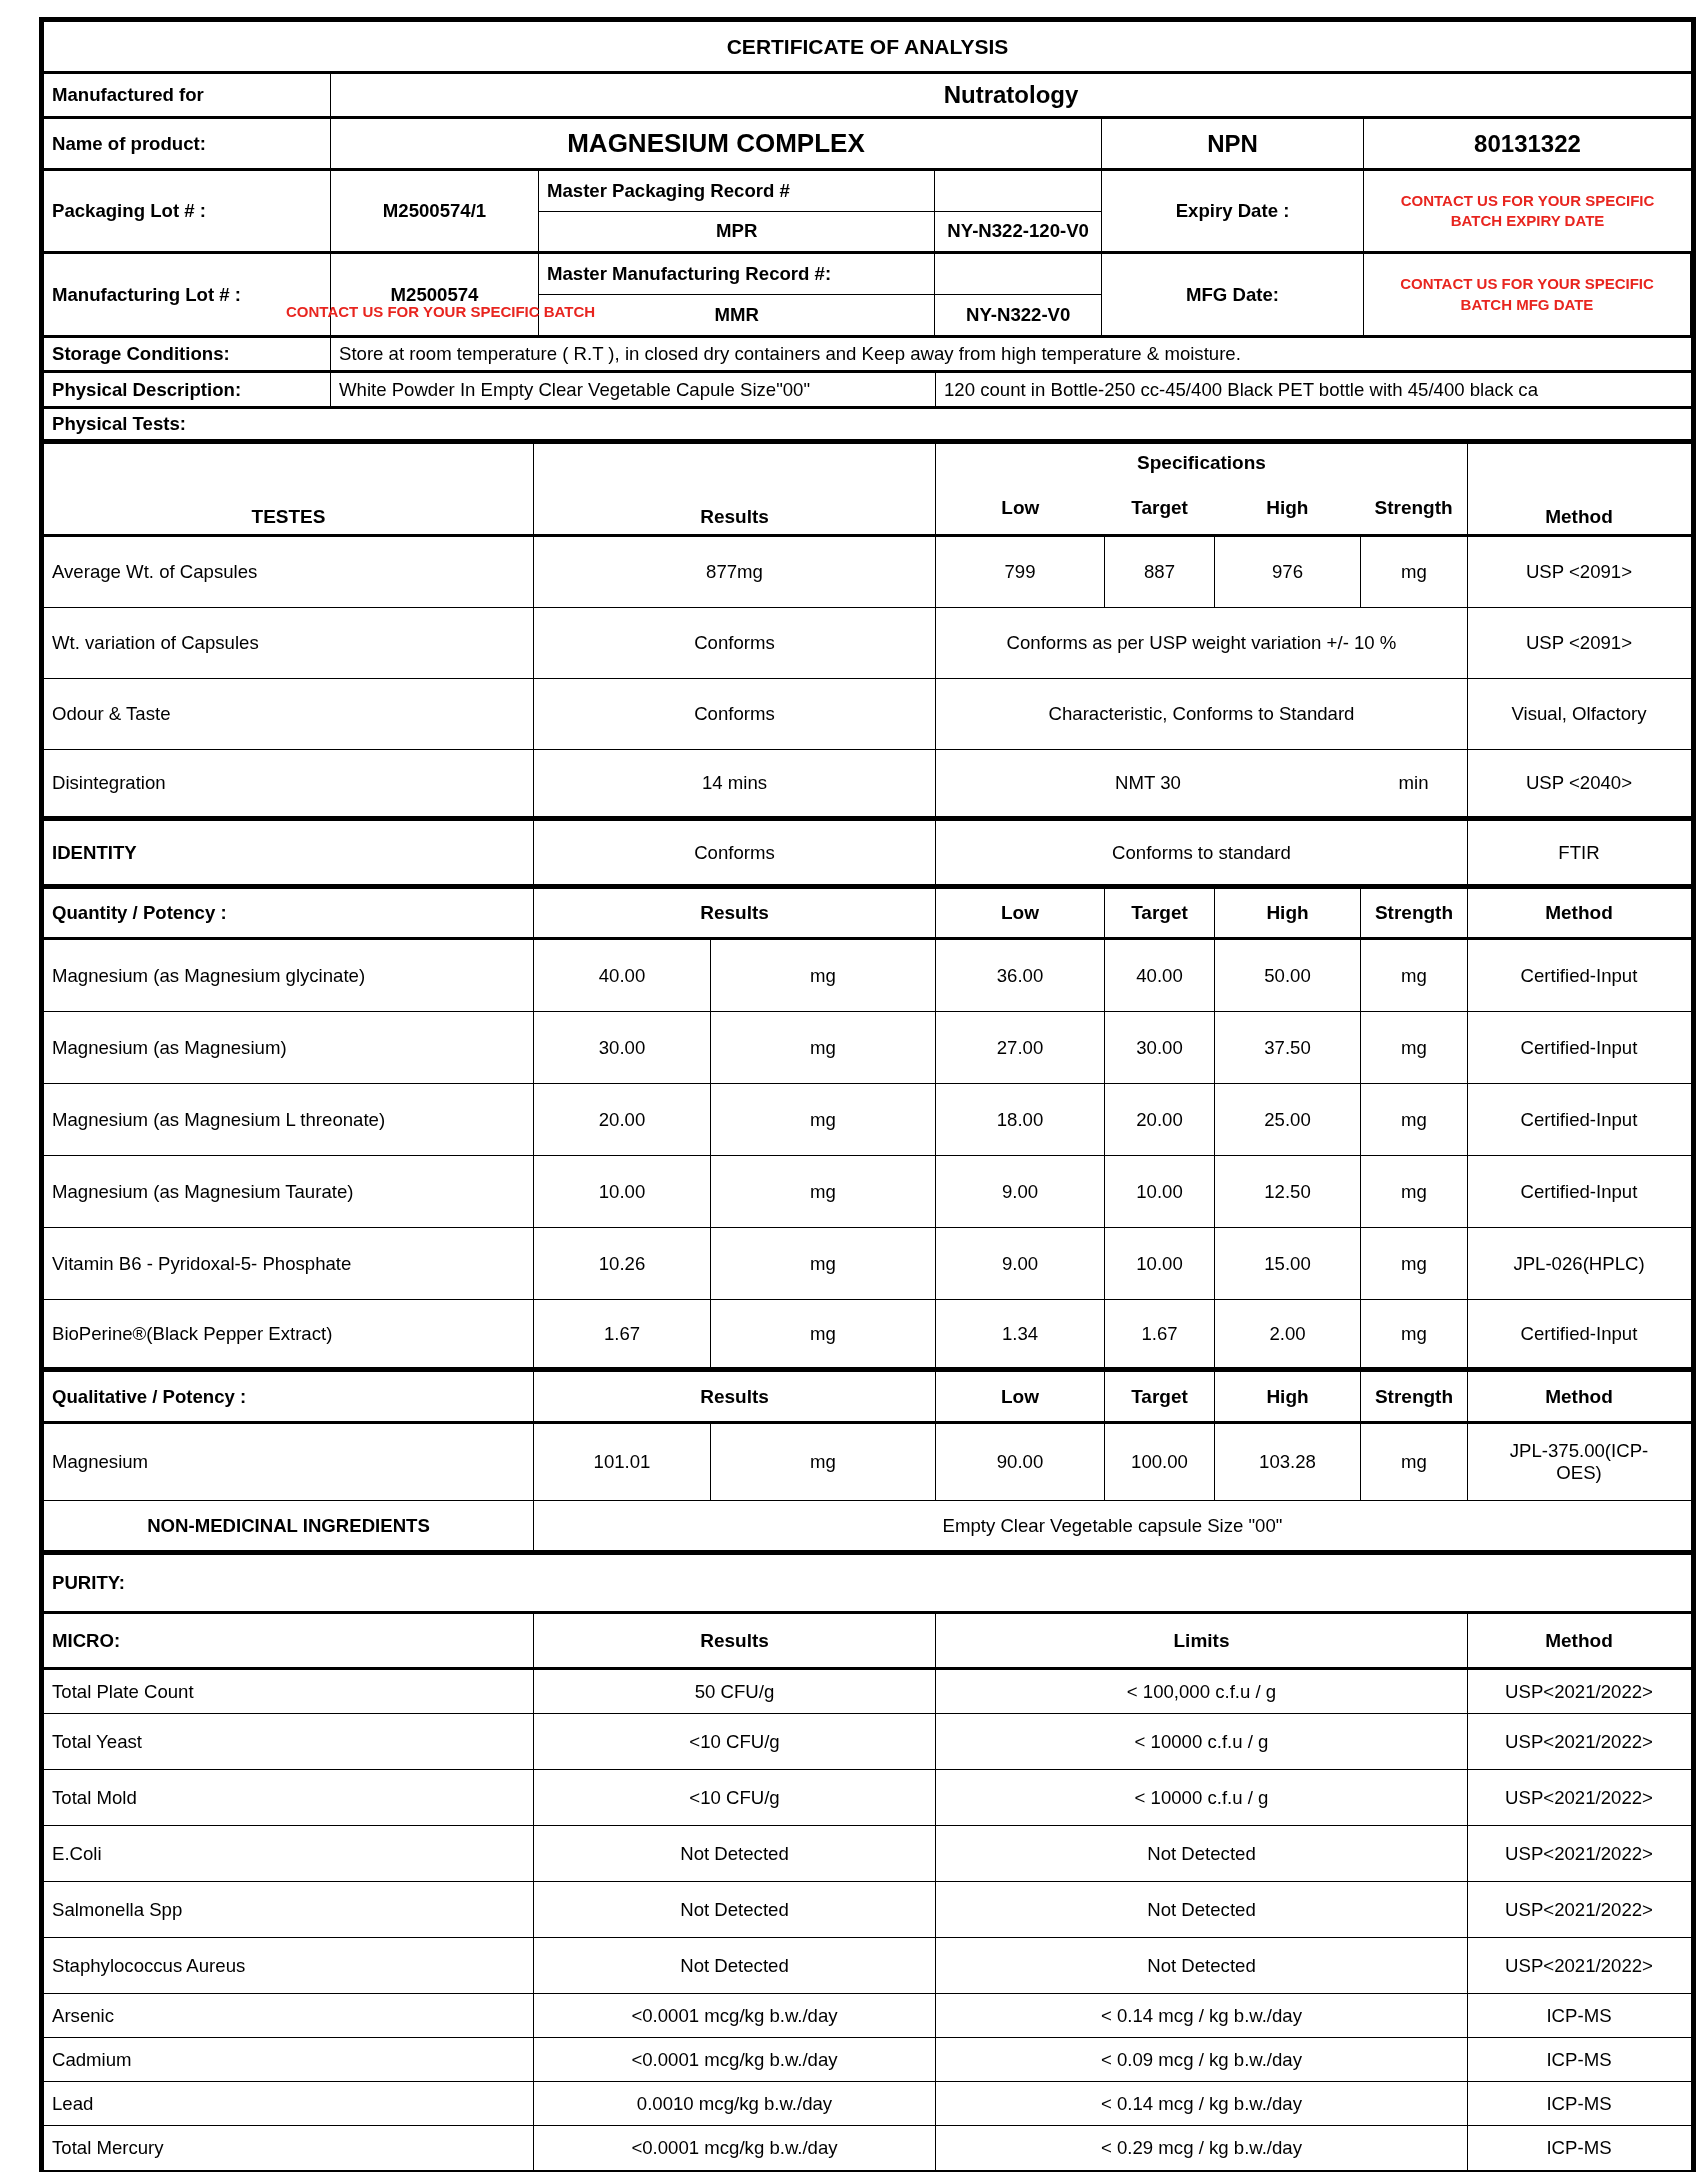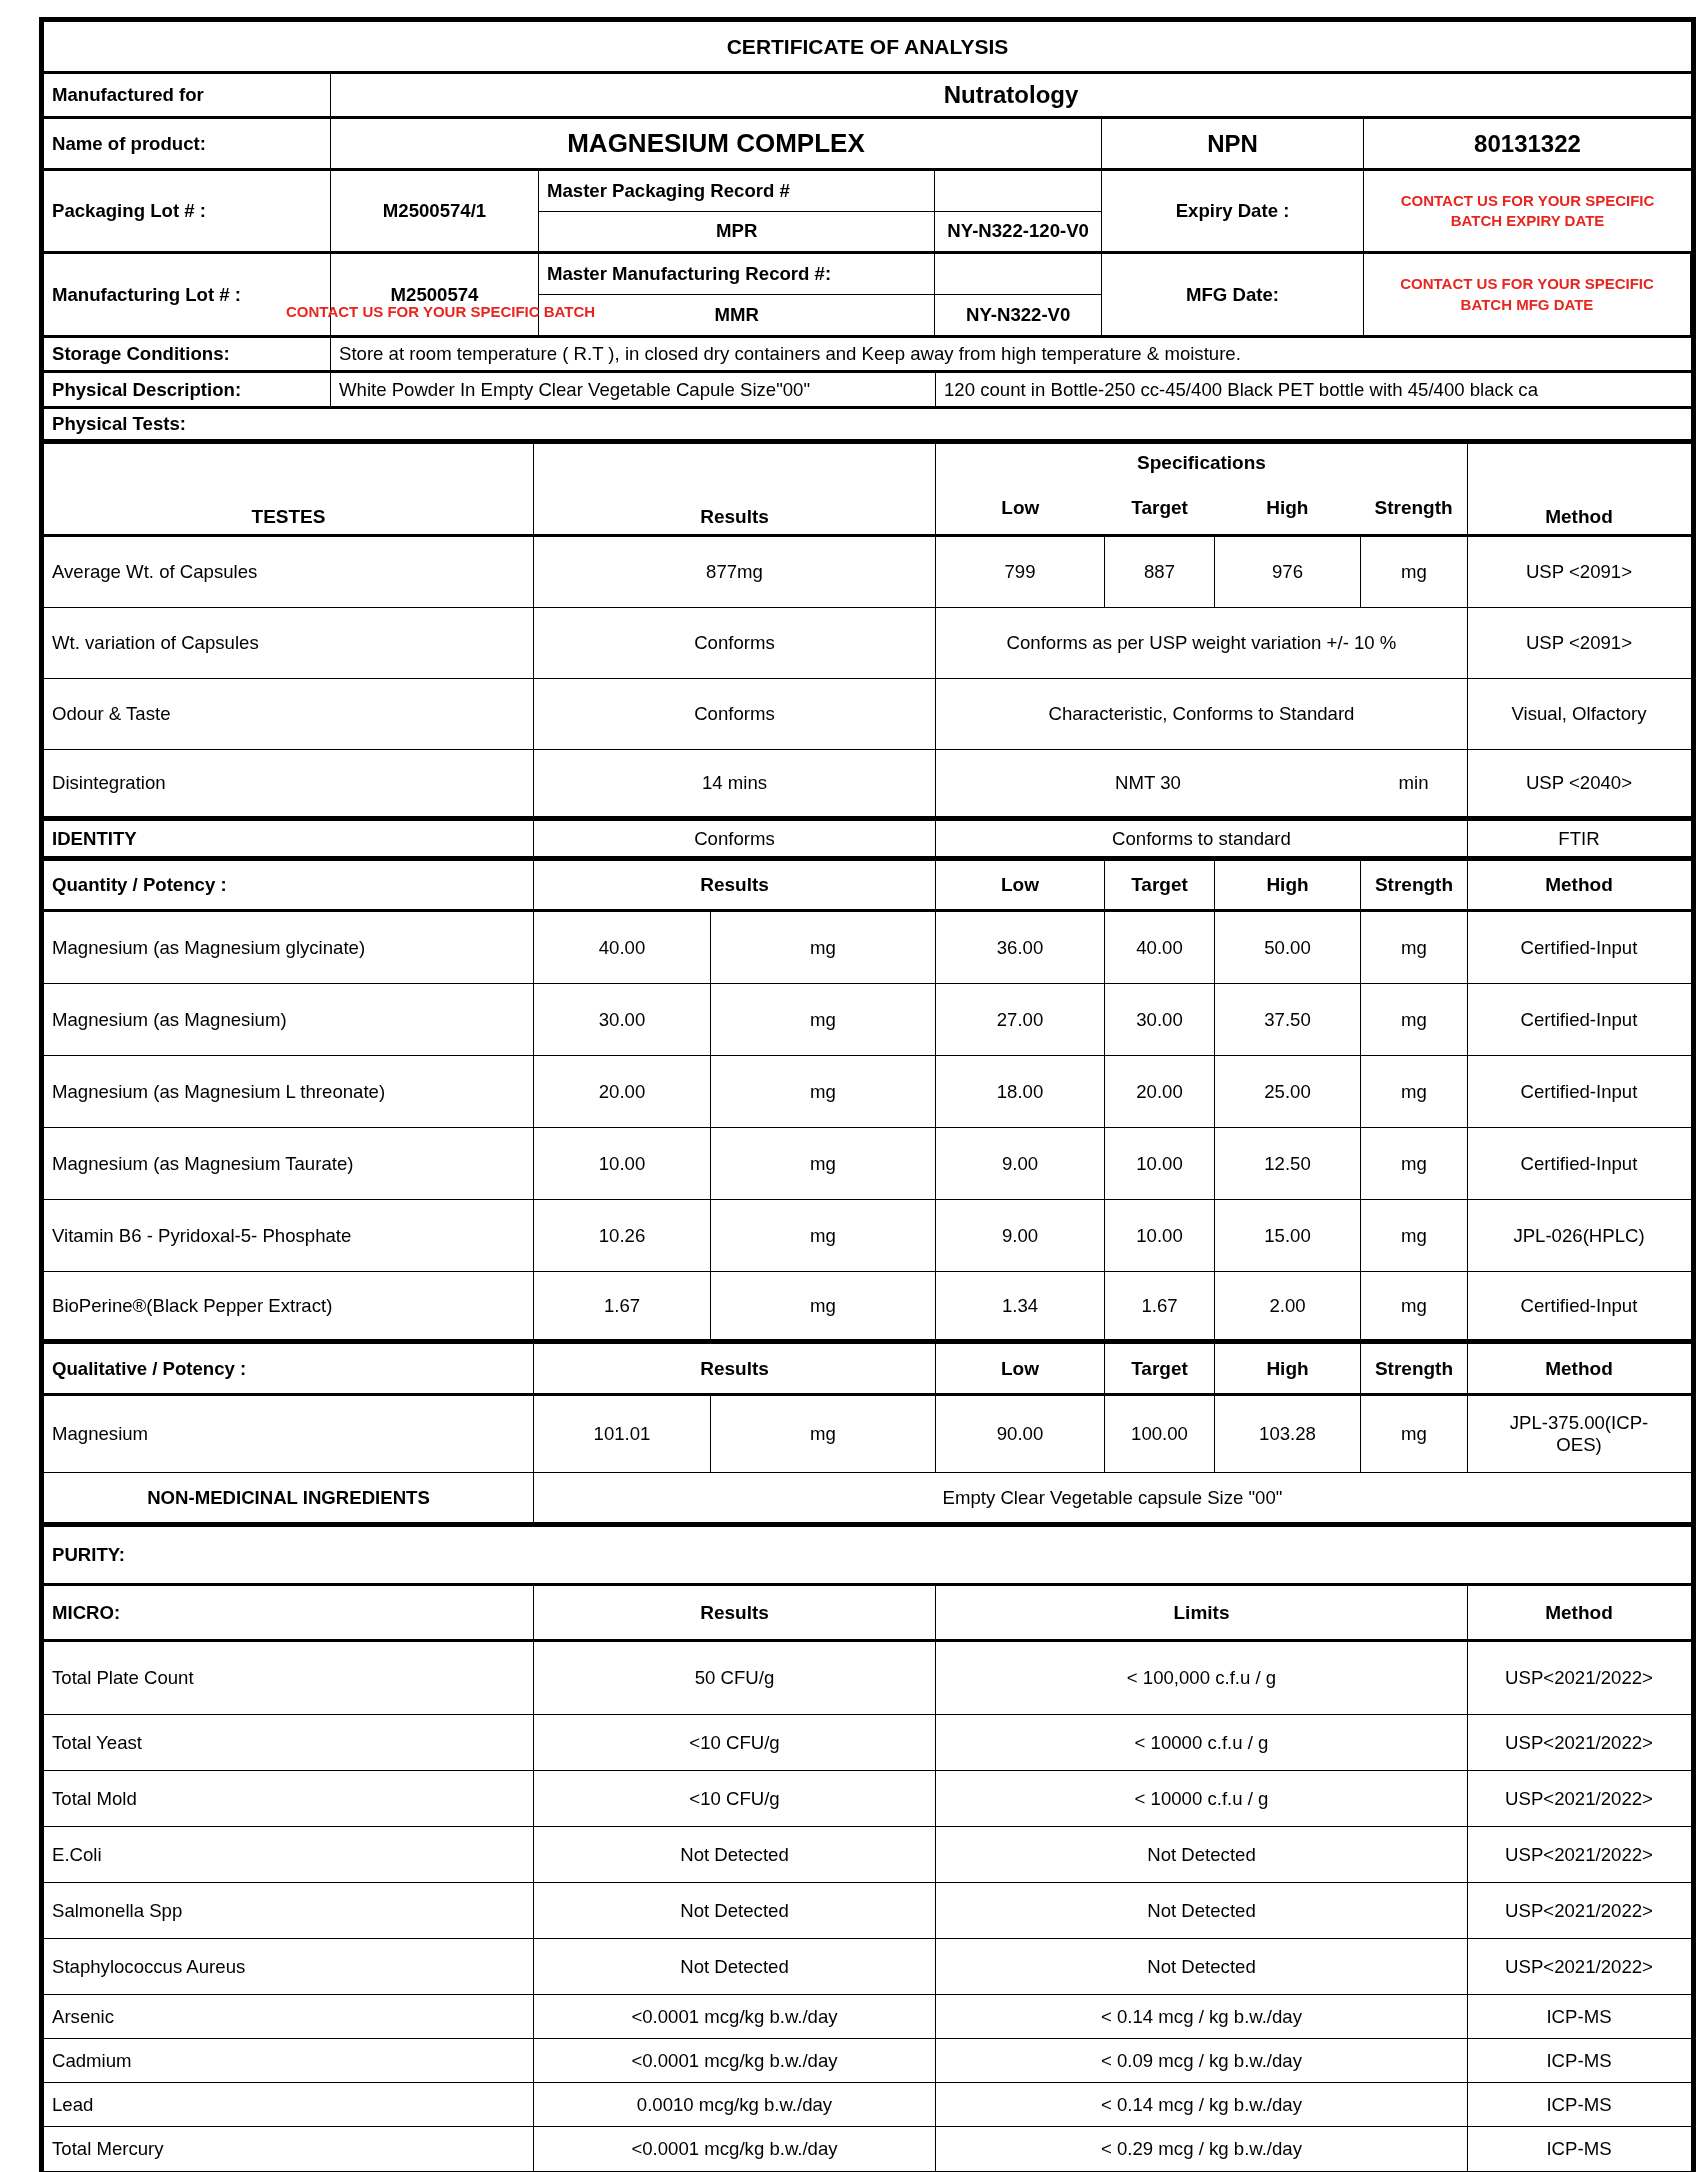--- a/index.html
+++ b/index.html
@@ -155,21 +155,21 @@
     <div class="r b10" style="height:71px">
       <div class="c w-t1 left">Disintegration</div>
       <div class="c w-t2">14 mins</div>
       <div class="c w-spec" style="padding:0">
         <span style="flex:1;text-align:center">NMT 30</span>
         <span style="width:107px;text-align:center">min</span>
       </div>
       <div class="c w-me">USP &lt;2040&gt;</div>
     </div>
 
-    <div class="r b10" style="height:40px">
+    <div class="r b10" style="height:68px">
       <div class="c w-t1 left bold">IDENTITY</div>
       <div class="c w-t2">Conforms</div>
       <div class="c w-spec">Conforms to standard</div>
       <div class="c w-me">FTIR</div>
     </div>
 
     <div class="r b6" style="height:51px">
       <div class="c w-t1 left bold">Quantity / Potency :</div>
       <div class="c w-t2 hdr">Results</div>
       <div class="c w-low hdr">Low</div>
@@ -275,21 +275,21 @@
       <div class="c left bold" style="width:100%">PURITY:</div>
     </div>
 
     <div class="r b6" style="height:56px">
       <div class="c w-t1 left bold">MICRO:</div>
       <div class="c w-t2 hdr">Results</div>
       <div class="c w-spec hdr">Limits</div>
       <div class="c w-me hdr">Method</div>
     </div>
 
-    <div class="r b3" style="height:73px">
+    <div class="r b3" style="height:44px">
       <div class="c w-t1 left">Total Plate Count</div>
       <div class="c w-t2">50 CFU/g</div>
       <div class="c w-spec">&lt; 100,000 c.f.u / g</div>
       <div class="c w-me">USP&lt;2021/2022&gt;</div>
     </div>
     <div class="r b3" style="height:56px">
       <div class="c w-t1 left">Total Yeast</div>
       <div class="c w-t2">&lt;10 CFU/g</div>
       <div class="c w-spec">&lt; 10000 c.f.u / g</div>
       <div class="c w-me">USP&lt;2021/2022&gt;</div>

